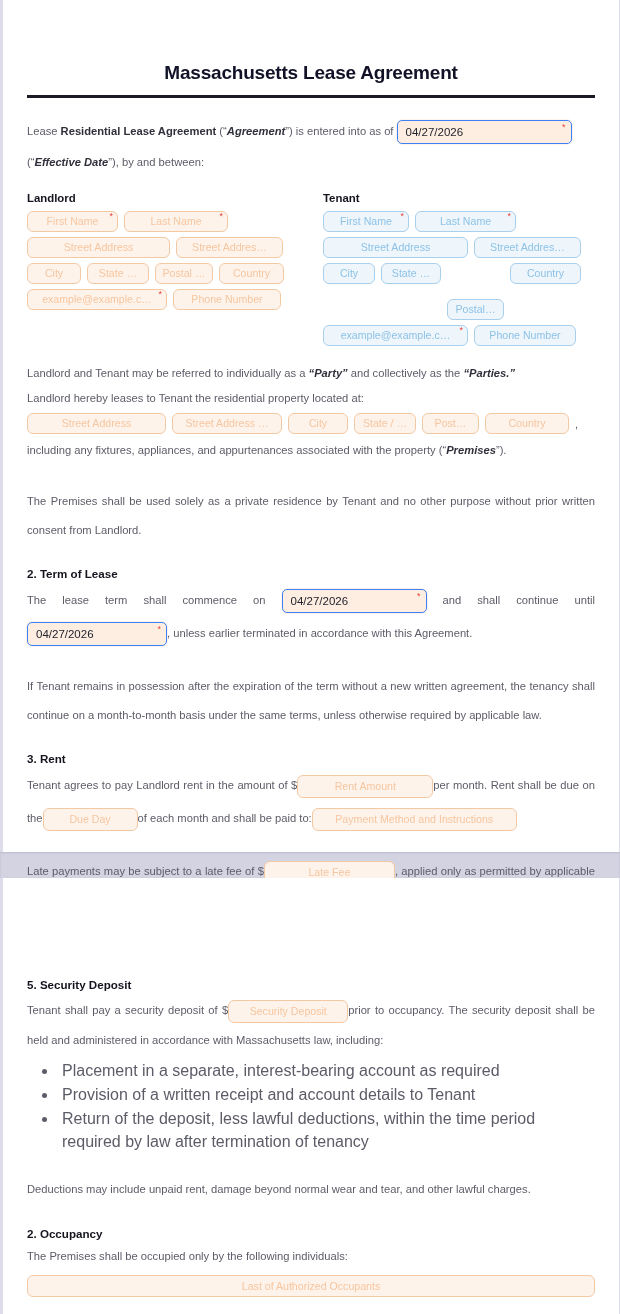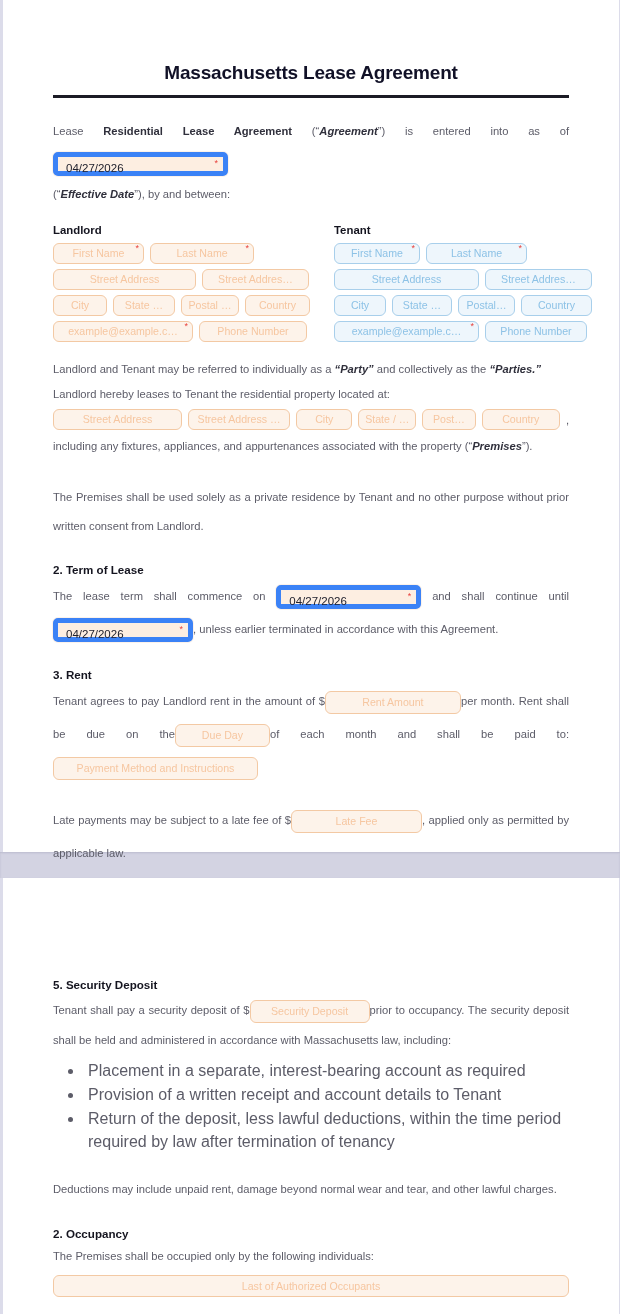--- a/index.html
+++ b/index.html
@@ -24,21 +24,21 @@
   .page-1 { height: 852px; padding: 0; }
   .page-break {
     height: 26px;
     background: #d3d3e2;
     width: 620px;
     margin-left: 0;
     box-shadow: inset 0 1px 2px rgba(120,120,150,0.25);
   }
   .page-2 { height: 436px; }
 
-  .inner { padding: 0 50px; }
+  .inner { padding: 0 24px; }
 
   h1.doc-title {
     font-size: 19px;
     font-weight: bold;
     color: #111127;
     text-align: center;
     margin: 0;
     padding-top: 62px;
     letter-spacing: -0.2px;
   }
@@ -99,21 +99,21 @@
     top: -1px;
     right: 4px;
     line-height: 11px;
   }
   .chip.inline-lg { height: 23px; line-height: 21px; }
 
   
   .datefield {
     display: inline-block;
     vertical-align: middle;
-    border: 5px solid #3b82f6;
+    border: 1px solid #3b82f6;
     background: #fdeee1;
     border-radius: 5px;
     height: 24px;
     line-height: 22px;
     font-size: 11.5px;
     color: #22222e;
     text-align: left;
     padding: 0 8px;
     position: relative;
     box-shadow: 0 0 0 1px rgba(240,185,140,0.18);
@@ -231,21 +231,21 @@
           </div>
 
           <div class="field-row">
             <span class="chip blue" style="width:145px;"><span>Street Address</span></span>
             <span class="chip blue" style="width:107px;"><span>Street Addres…</span></span>
           </div>
 
           <div class="field-row">
             <span class="chip blue" style="width:52px;"><span>City</span></span>
             <span class="chip blue" style="width:60px;"><span>State …</span></span>
-            <span class="chip blue" style="width:57px;"><span>Postal…</span></span>
+            <span class="chip blue" style="width:57px;margin-top:36px;"><span>Postal…</span></span>
             <span class="chip blue" style="width:71px;"><span>Country</span></span>
           </div>
 
           <div class="field-row">
             <span class="chip blue" style="width:145px;"><span>example@example.c…</span><span class="req">*</span></span>
             <span class="chip blue" style="width:102px;"><span>Phone Number</span></span>
           </div>
         </div>
       </div>
 
@@ -272,20 +272,21 @@
       <div class="body-text para" style="margin-top:21px;">The Premises shall be used solely as a private residence by Tenant and no other purpose without prior written consent from Landlord.</div>
 
       <h2 class="section-head">2. Term of Lease</h2>
       <div class="body-text" style="line-height:33px;">
         <span class="run">The lease term shall commence on</span>
         <span class="datefield" style="width:145px;"><span>04/27/2026</span><span class="req">*</span></span>
         <span class="run">and shall continue until</span>
         <span class="datefield" style="width:140px;"><span>04/27/2026</span><span class="req">*</span></span><span class="run">, unless earlier terminated in accordance with this Agreement.</span>
       </div>
 
+      <div class="body-text para" style="margin-top:22px;">If Tenant remains in possession after the expiration of the term without a new written agreement, the tenancy shall continue on a month-to-month basis under the same terms, unless otherwise required by applicable law.</div>
 
       <h2 class="section-head">3. Rent</h2>
       <div class="body-text" style="line-height:33px;">
         <span class="run">Tenant agrees to pay Landlord rent in the amount of $</span><span class="chip orange inline-lg" style="width:136px;"><span>Rent Amount</span></span><span class="run">per month. Rent shall be due on the</span><span class="chip orange inline-lg" style="width:95px;"><span>Due Day</span></span><span class="run">of each month and shall be paid to:</span><span class="chip orange inline-lg" style="width:205px;"><span>Payment Method and Instructions</span></span>
       </div>
 
       <div class="body-text" style="margin-top:20px;line-height:33px;">
         <span class="run">Late payments may be subject to a late fee of $</span><span class="chip orange inline-lg" style="width:131px;"><span>Late Fee</span></span><span class="run">, applied only as permitted by applicable law.</span>
       </div>
 

